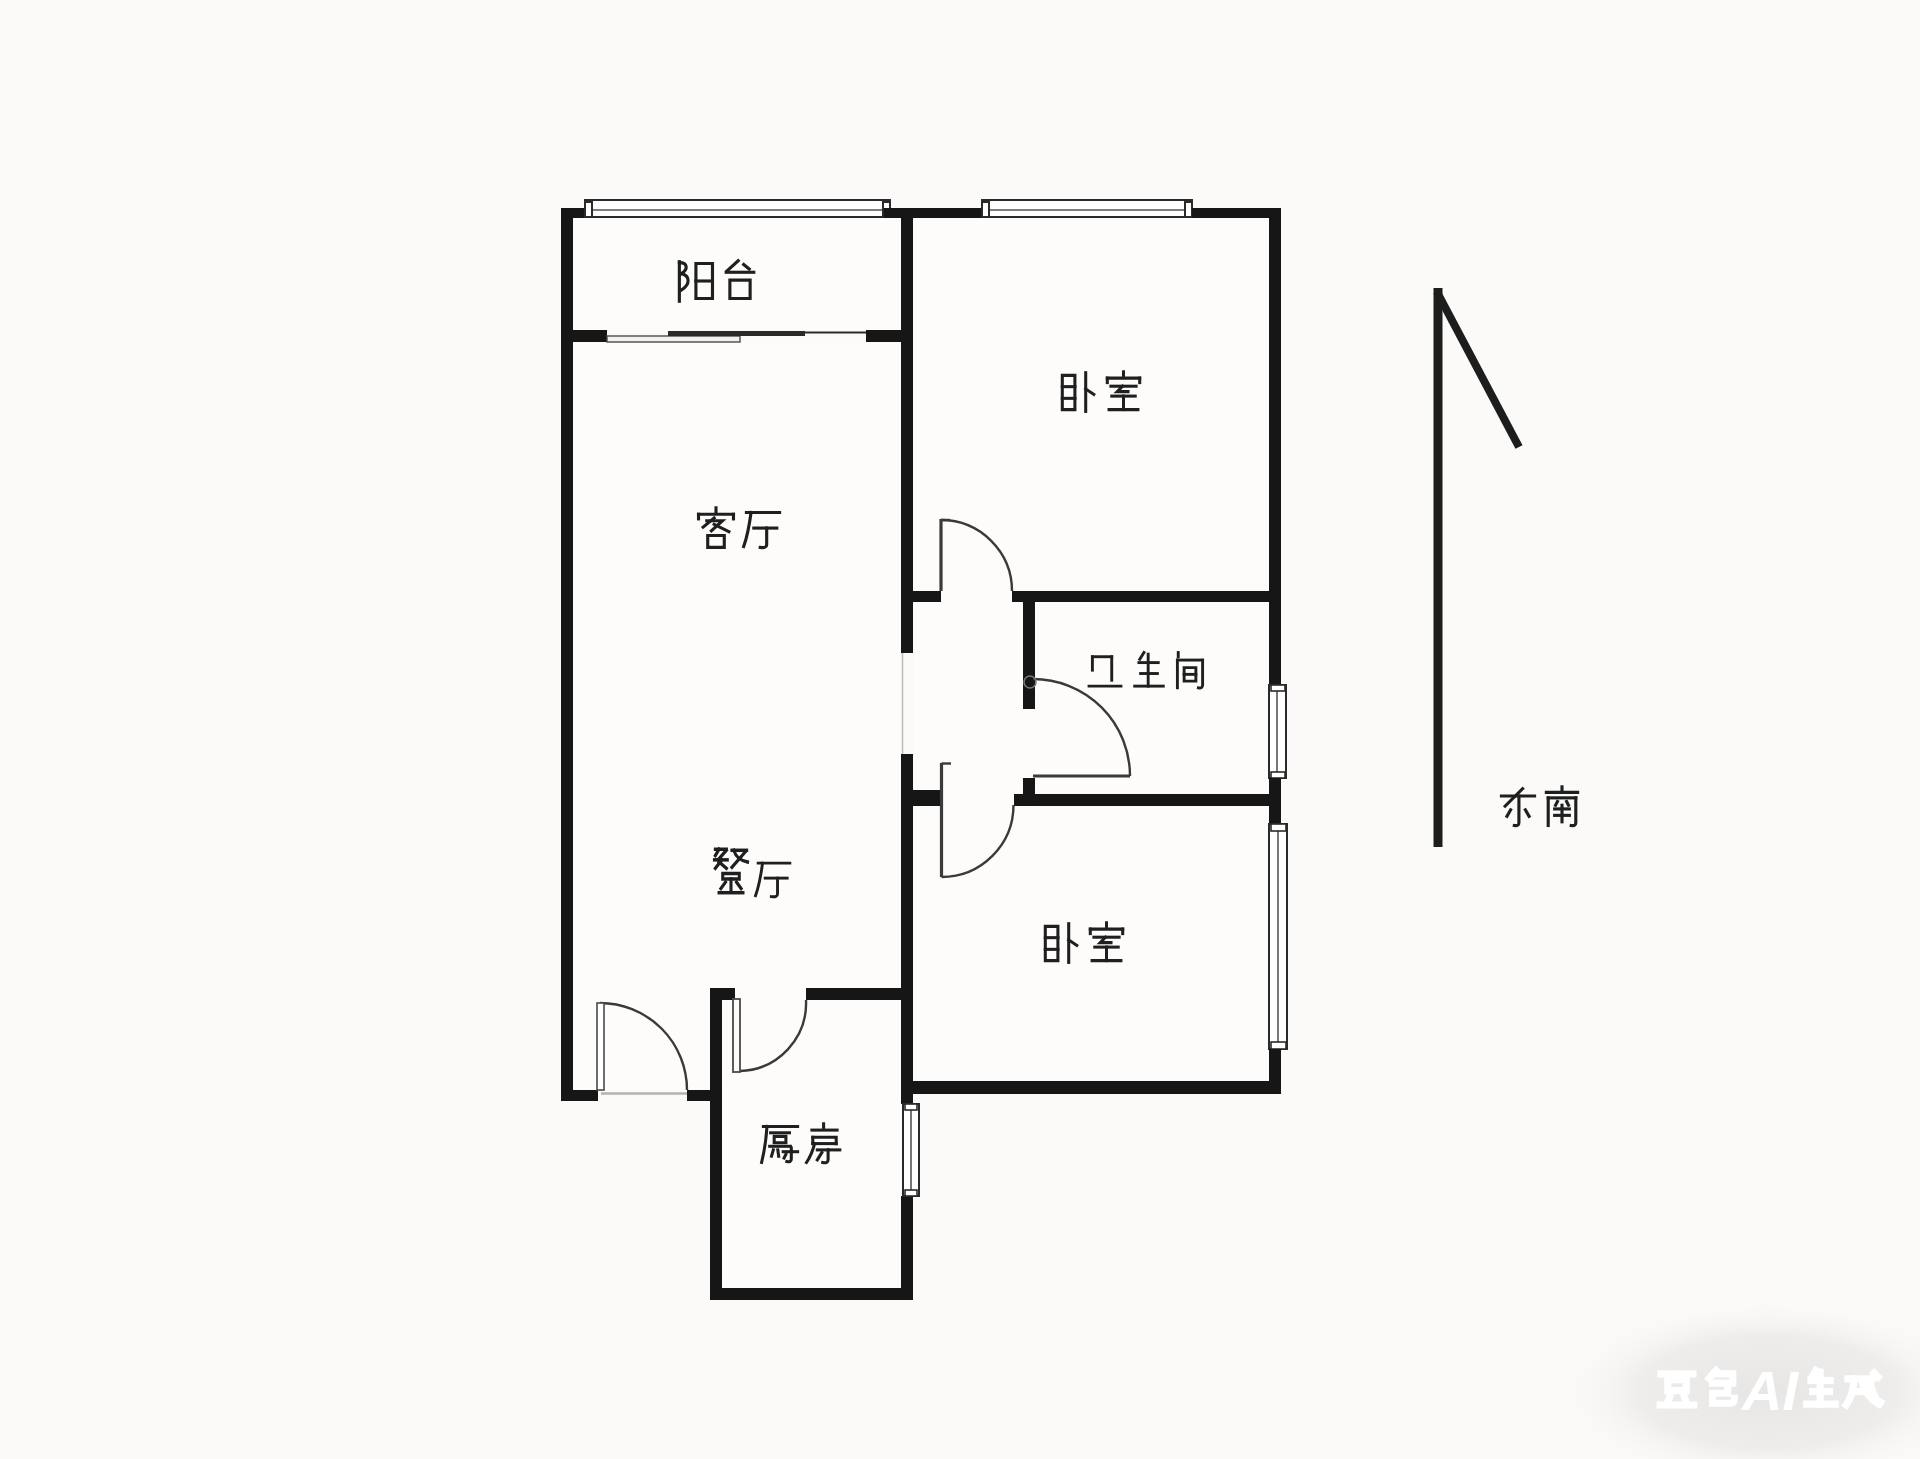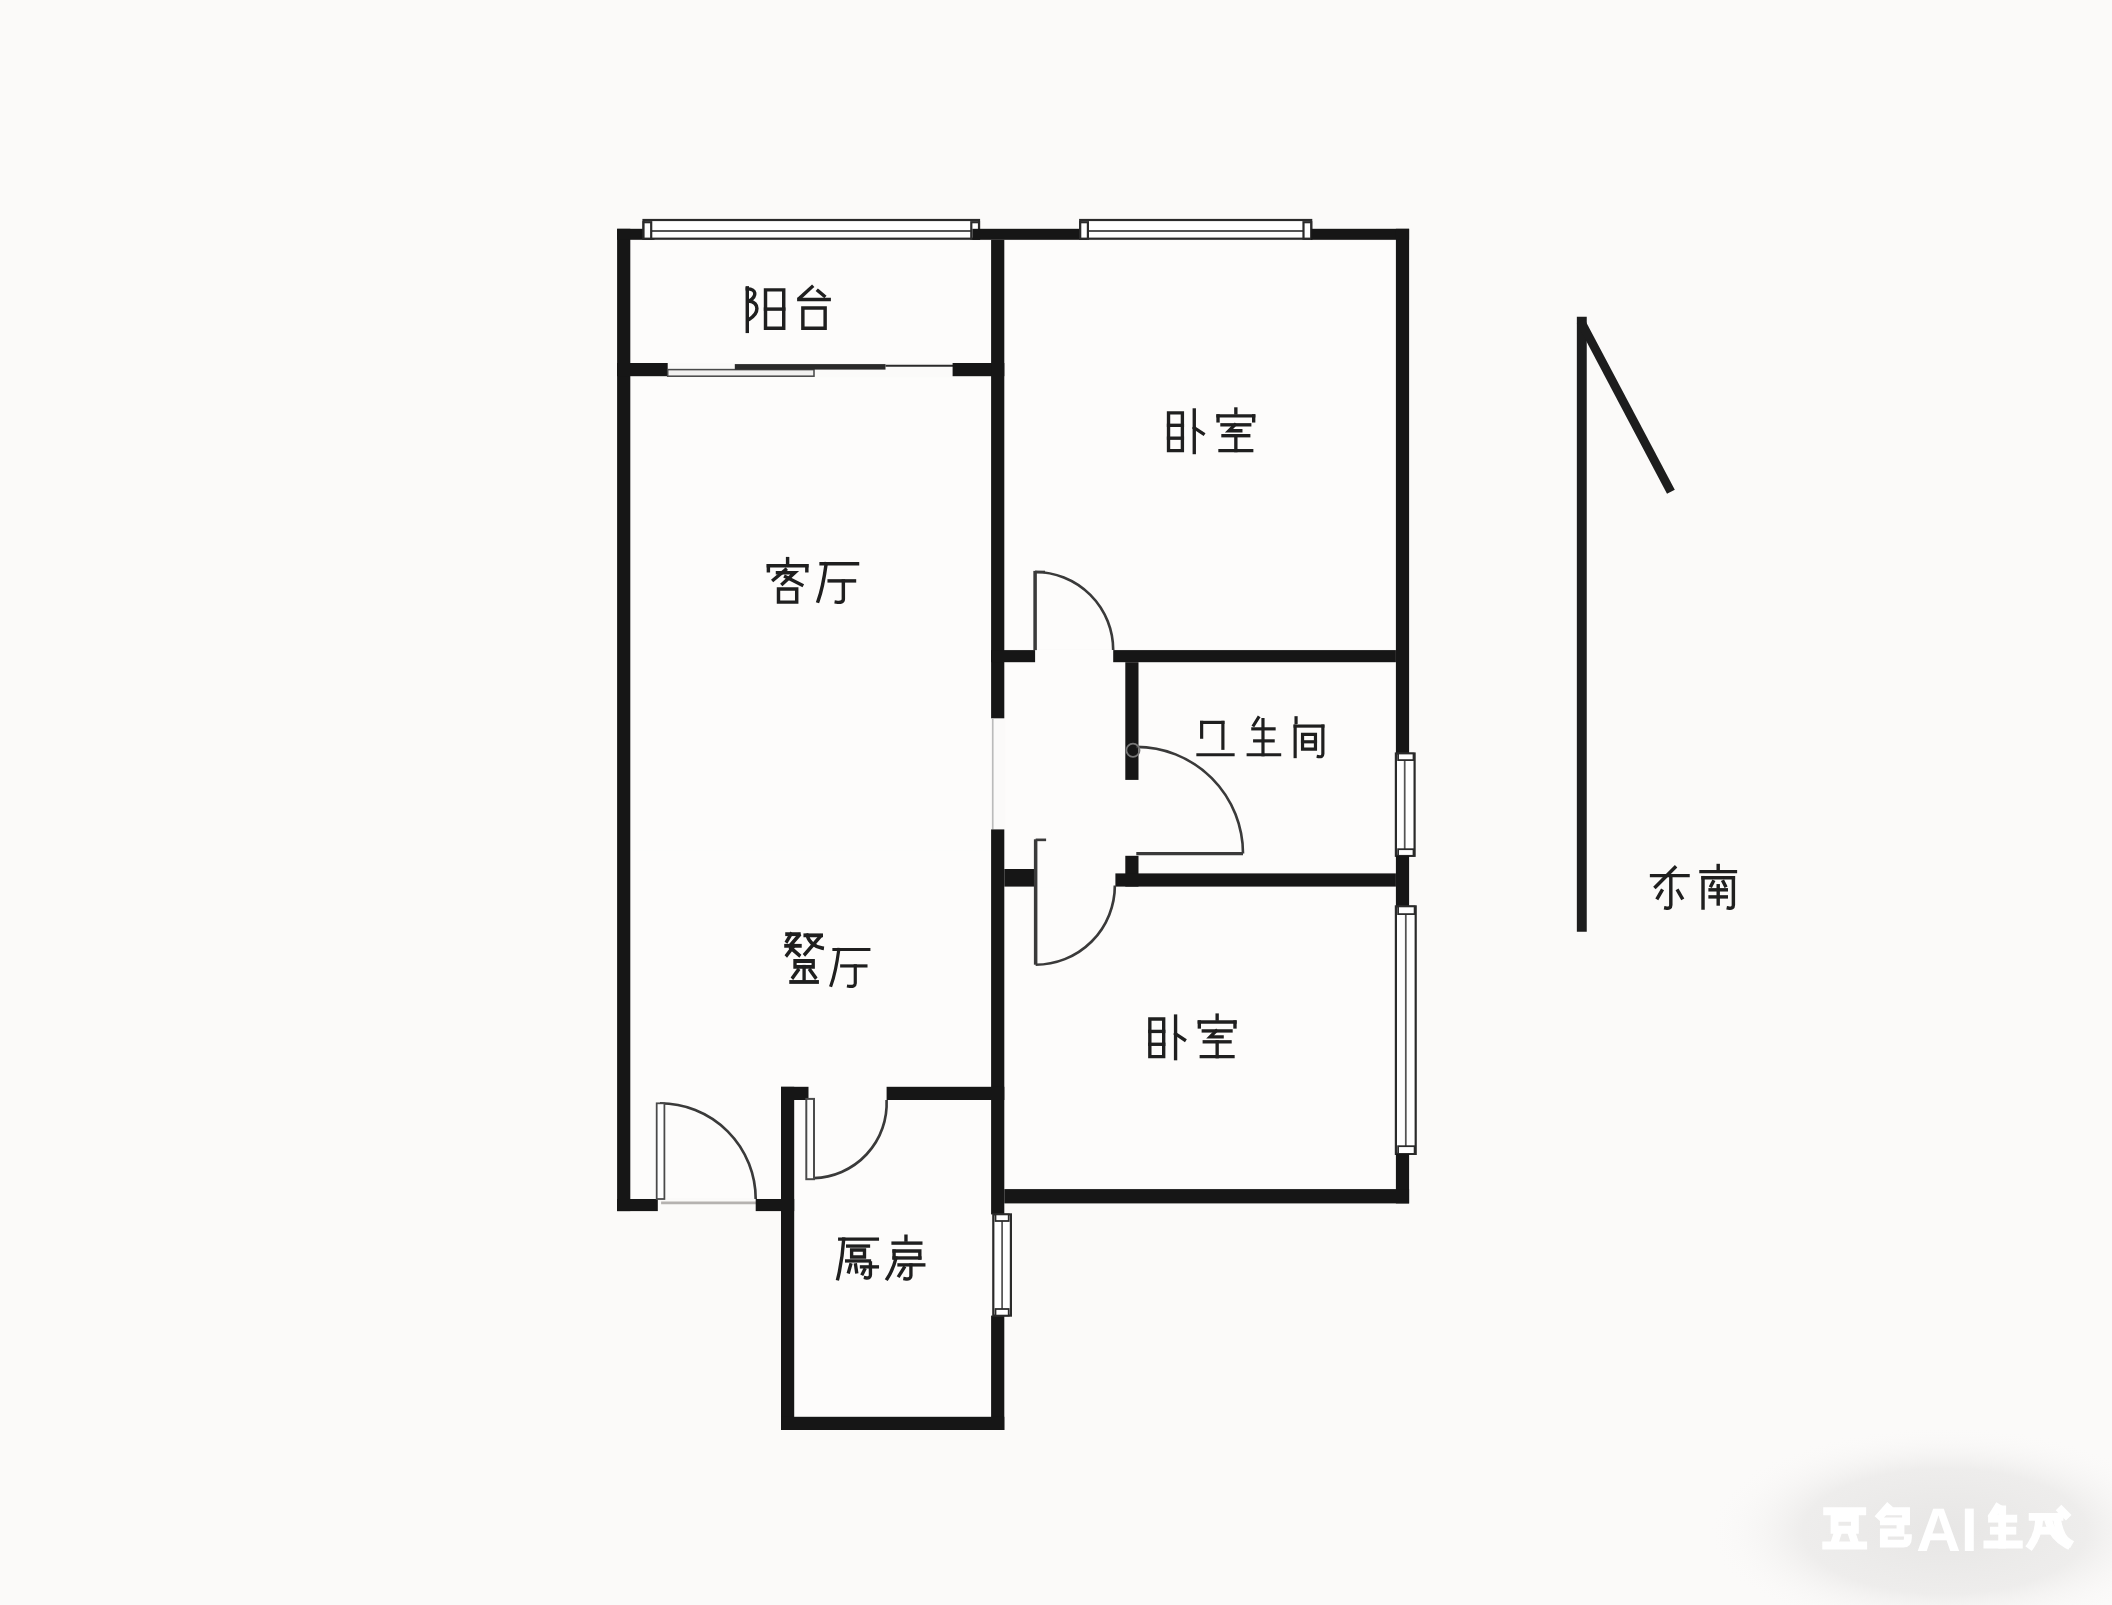--- a/index.html
+++ b/index.html
@@ -1,16 +1,16 @@
 <!DOCTYPE html>
 <html><head>
 <meta charset="utf-8">
 <style>
 html,body{margin:0;padding:0;background:#fbfaf9;font-family:"Liberation Sans",sans-serif;}
-#page{position:relative;width:1920px;height:1459px;background:#fbfaf9;overflow:hidden;}
+#page{position:relative;width:1920px;height:1459px;background:#fbfaf9;overflow:hidden;font-style:italic;}
 </style>
 </head>
 <body>
 <div id="page">
 <svg width="1920" height="1459" viewBox="0 0 1920 1459" xmlns="http://www.w3.org/2000/svg">
 <defs>
 <radialGradient id="wm" cx="50%" cy="50%" r="50%">
 <stop offset="0%" stop-color="#e7e6e5"></stop>
 <stop offset="60%" stop-color="#eeedec"></stop>
 <stop offset="100%" stop-color="#fbfaf9" stop-opacity="0"></stop>

